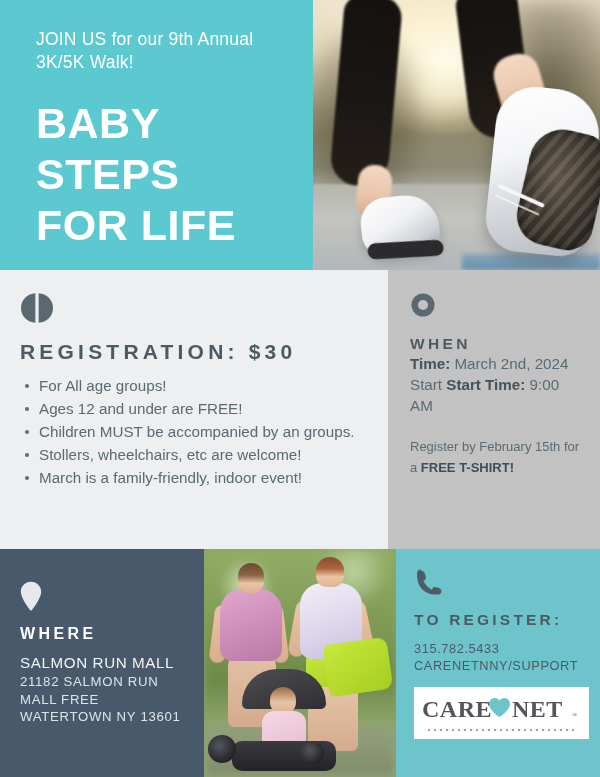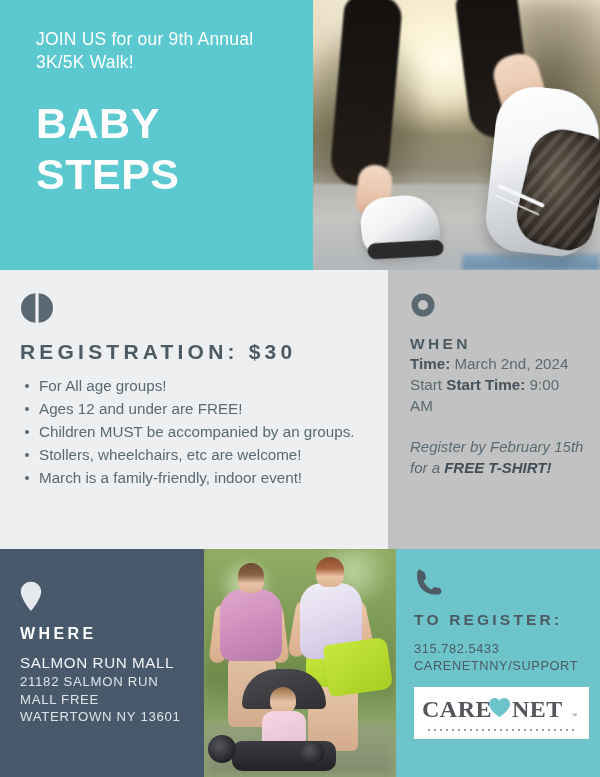--- a/index.html
+++ b/index.html
@@ -196,21 +196,21 @@
     color: #4c5a63;
   }
   .when-line {
     font-size: 15.2px;
     line-height: 21px;
     color: #5a6a73;
   }
   .when-line b { color: #45525b; font-weight: 700; }
   .when-gap { height: 20px; }
   .when-note {
-    font-size: 15px; line-height: 21px; color: #5a6a73; font-style: italic;
+    font-size: 13px; line-height: 21px; color: #5a6a73;
   }
   .when-note b { color: #414e57; font-weight: 700; }
 
   
   .bot { position: absolute; left: 0; top: 549px; width: 600px; height: 228px; }
   .where-panel {
     position: absolute; left: 0; top: 0; width: 204px; height: 228px;
     background: #47596A;
     padding: 32px 12px 0 20px;
     color: #ffffff;
@@ -410,20 +410,21 @@
         <div class="tread"></div>
         <div class="lace"></div>
       </div>
     </div>
 
     <div class="hero-text">
       <div class="join-line">JOIN US for our 9th Annual 3K/5K Walk!</div>
       <div class="big-title">
         <div>BABY</div>
         <div>STEPS</div>
+        <div>FOR LIFE</div>
       </div>
     </div>
   </div>
 
   <div class="mid">
 
     <div class="reg-panel">
       <svg class="bowtie-icon" viewBox="0 0 34 32">
         <path d="M15.4 1.2 L15.4 30.8 C7.2 30.3 1 24.2 1 16 C1 7.8 7.2 1.7 15.4 1.2 Z" fill="#5A6872"></path>
         <path d="M18.6 1.2 L18.6 30.8 C26.8 30.3 33 24.2 33 16 C33 7.8 26.8 1.7 18.6 1.2 Z" fill="#5A6872"></path>

